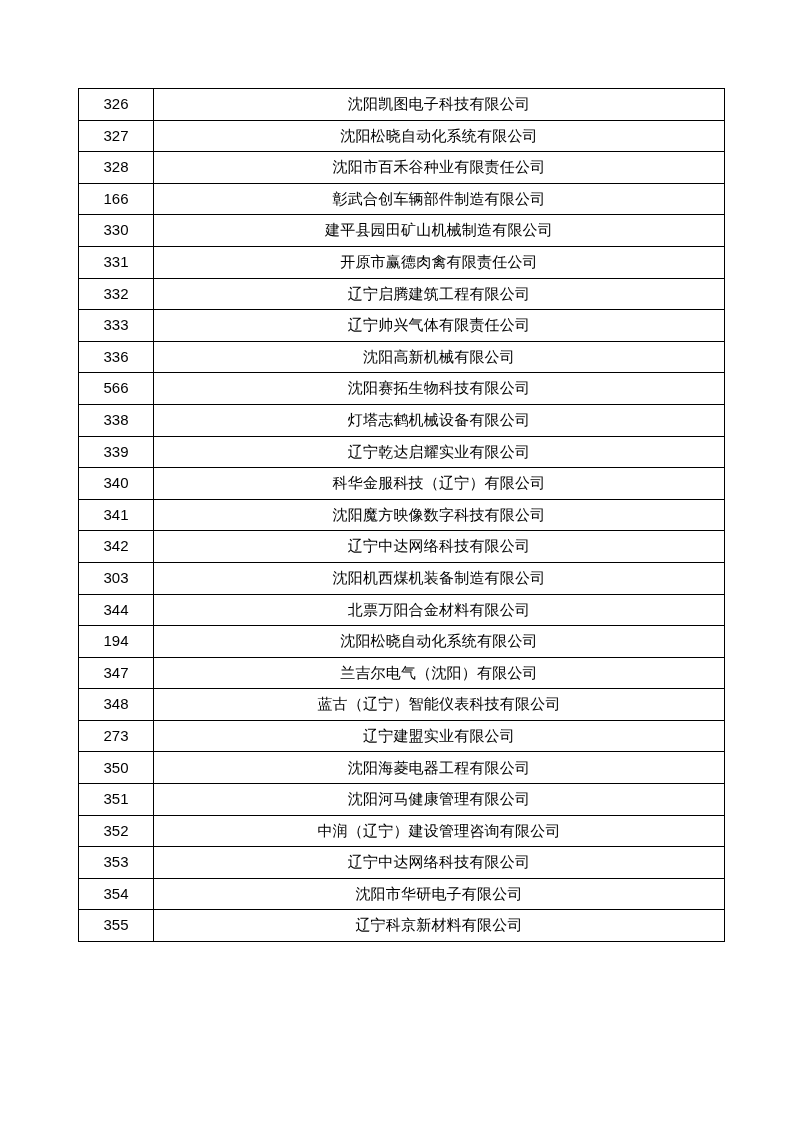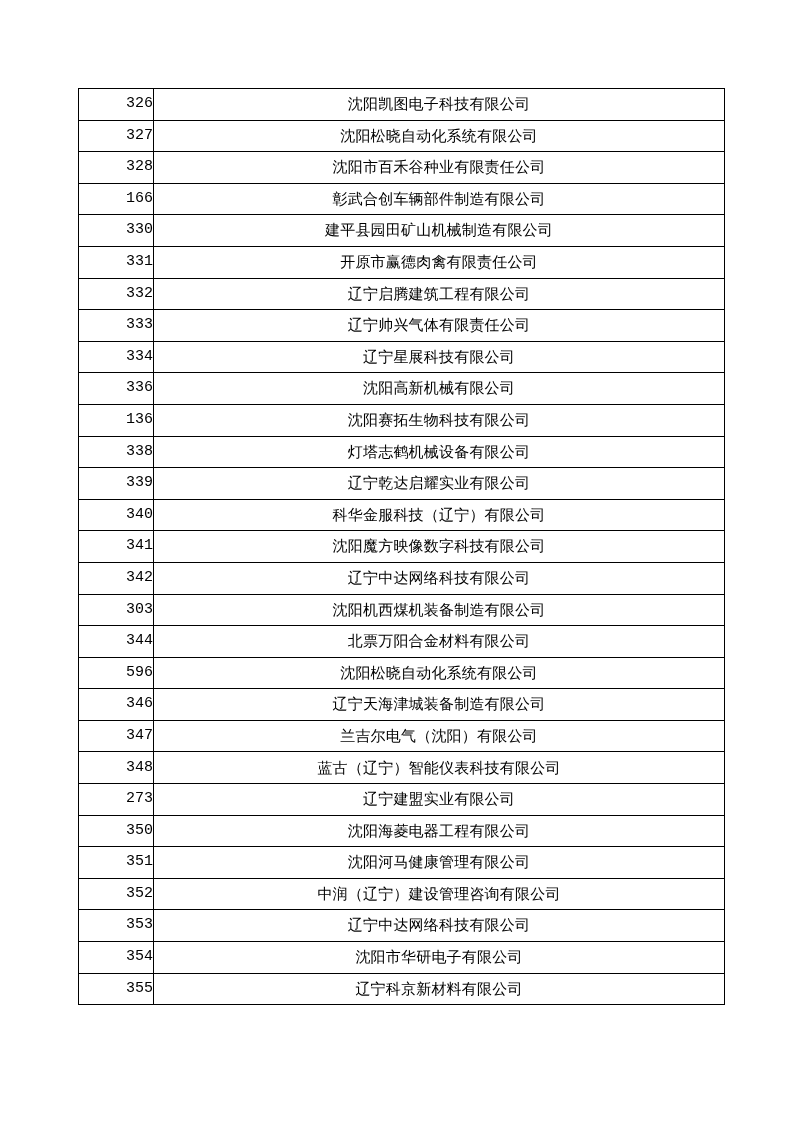--- a/index.html
+++ b/index.html
@@ -28,22 +28,22 @@
   table.listing td {
     border: 1px solid #000000;
     height: 30.6px;
     padding: 0;
     vertical-align: middle;
     font-size: 15px;
     line-height: 1.1;
   }
   td.idx {
     width: 74px;
-    text-align: right;
-    font-family: Liberation Mono, monospace;
+    text-align: center;
+    font-family: Liberation Sans, sans-serif;
     margin-top: 34px;
   }
   td.name {
     width: 570px;
     text-align: center;
     font-family: Liberation Serif, serif;
     font-size: 14.5px;
     letter-spacing: 0.2px;
   }
 </style>
@@ -79,29 +79,25 @@
         </tr>
         <tr>
           <td class="idx">332</td>
           <td class="name">辽宁启腾建筑工程有限公司</td>
         </tr>
         <tr>
           <td class="idx">333</td>
           <td class="name">辽宁帅兴气体有限责任公司</td>
         </tr>
         <tr>
-          <td class="idx">334</td>
-          <td class="name">辽宁星展科技有限公司</td>
-        </tr>
-        <tr>
           <td class="idx">336</td>
           <td class="name">沈阳高新机械有限公司</td>
         </tr>
         <tr>
-          <td class="idx">136</td>
+          <td class="idx">566</td>
           <td class="name">沈阳赛拓生物科技有限公司</td>
         </tr>
         <tr>
           <td class="idx">338</td>
           <td class="name">灯塔志鹤机械设备有限公司</td>
         </tr>
         <tr>
           <td class="idx">339</td>
           <td class="name">辽宁乾达启耀实业有限公司</td>
         </tr>
@@ -119,26 +115,22 @@
         </tr>
         <tr>
           <td class="idx">303</td>
           <td class="name">沈阳机西煤机装备制造有限公司</td>
         </tr>
         <tr>
           <td class="idx">344</td>
           <td class="name">北票万阳合金材料有限公司</td>
         </tr>
         <tr>
-          <td class="idx">596</td>
+          <td class="idx">194</td>
           <td class="name">沈阳松晓自动化系统有限公司</td>
-        </tr>
-        <tr>
-          <td class="idx">346</td>
-          <td class="name">辽宁天海津城装备制造有限公司</td>
         </tr>
         <tr>
           <td class="idx">347</td>
           <td class="name">兰吉尔电气（沈阳）有限公司</td>
         </tr>
         <tr>
           <td class="idx">348</td>
           <td class="name">蓝古（辽宁）智能仪表科技有限公司</td>
         </tr>
         <tr>

